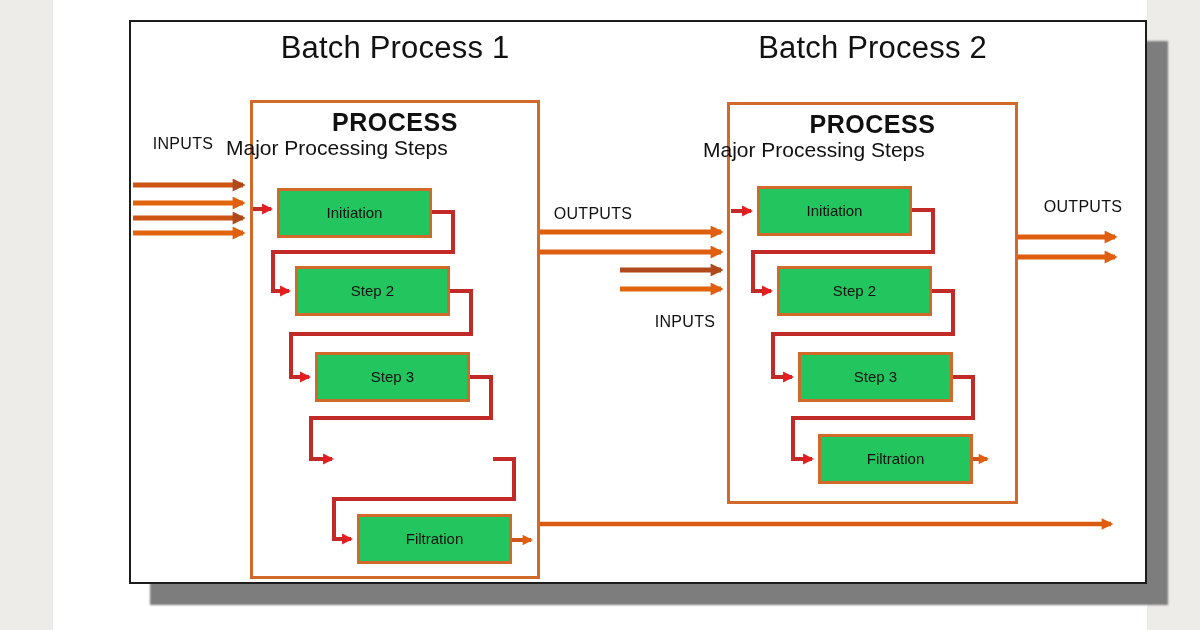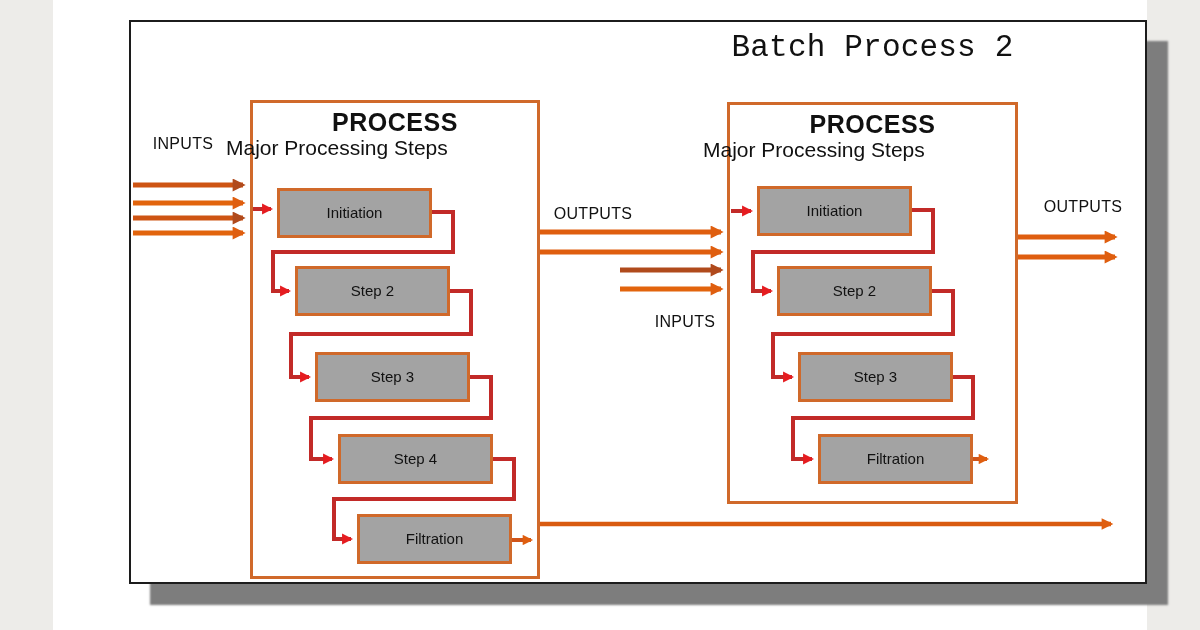--- a/index.html
+++ b/index.html
@@ -13,21 +13,21 @@
     background:#FFFFFF;border:2px solid #1C1C1C;
     box-shadow:21px 21px 2px #7D7D7D;
   }
   .overlay{position:absolute;left:0;top:0;width:1014px;height:560px;z-index:1;}
   .abs{position:absolute;z-index:2;}
   .title{font-size:31px;font-weight:500;text-align:center;letter-spacing:0.2px;}
   .proc-box{border:3px solid #D0692A;background:transparent;box-sizing:border-box;}
   .proc-header{font-size:25px;font-weight:bold;text-align:center;letter-spacing:0.5px;}
   .proc-sub{font-size:21px;text-align:left;}
   .step-box{
-    width:155px;height:50px;border:3px solid #D0692A;background:#a3a3a3;
+    width:155px;height:50px;border:3px solid #D0692A;background:#22c55e;
     box-sizing:border-box;text-align:center;line-height:44px;font-size:15px;
   }
   .flow-label{font-size:16px;font-weight:normal;text-align:center;letter-spacing:0.3px;}
 </style>
 </head>
 <body>
 
 <div class="page">
   <div class="photo">
     <div class="canvas">
@@ -94,35 +94,35 @@
         <g fill="none" stroke="#D95B10" stroke-width="4.5">
           <path d="M409 502 H980" marker-end="url(#m-or)"></path>
         </g>
 
         <g fill="none" stroke="#DF5E0F" stroke-width="5">
           <path d="M887 215 H984" marker-end="url(#m-or)"></path>
           <path d="M887 235 H984" marker-end="url(#m-or)"></path>
         </g>
       </svg>
 
-      <div class="abs title" style="left:596px;top:8px;width:291px;font-family:Liberation Mono, monospace;">Batch Process 2</div>
+      <div class="abs title" style="left:119px;top:8px;width:290px;">Batch Process 1</div>
+      <div class="abs title" style="left:596px;top:8px;width:291px;">Batch Process 2</div>
 
       <div class="abs flow-label" style="left:2px;top:113px;width:100px;">INPUTS</div>
       <div class="abs flow-label" style="left:406px;top:183px;width:112px;">OUTPUTS</div>
       <div class="abs flow-label" style="left:508px;top:291px;width:92px;">INPUTS</div>
       <div class="abs flow-label" style="left:897px;top:176px;width:110px;">OUTPUTS</div>
 
       <div class="abs proc-box" style="left:119px;top:78px;width:290px;height:479px;"></div>
       <div class="abs proc-header" style="left:119px;top:86px;width:290px;">PROCESS</div>
       <div class="abs proc-sub" style="left:95px;top:114px;width:338px;">Major Processing Steps</div>
 
       <div class="abs step-box" style="left:146px;top:166px;">Initiation</div>
       <div class="abs step-box" style="left:164px;top:244px;">Step 2</div>
       <div class="abs step-box" style="left:184px;top:330px;">Step 3</div>
-      <div class="abs step-box" style="left:207px;top:412px;">Step 4</div>
       <div class="abs step-box" style="left:226px;top:492px;">Filtration</div>
 
       <div class="abs proc-box" style="left:596px;top:80px;width:291px;height:402px;"></div>
       <div class="abs proc-header" style="left:596px;top:88px;width:291px;">PROCESS</div>
       <div class="abs proc-sub" style="left:572px;top:116px;width:339px;">Major Processing Steps</div>
 
       <div class="abs step-box" style="left:626px;top:164px;">Initiation</div>
       <div class="abs step-box" style="left:646px;top:244px;">Step 2</div>
       <div class="abs step-box" style="left:667px;top:330px;">Step 3</div>
       <div class="abs step-box" style="left:687px;top:412px;">Filtration</div>

